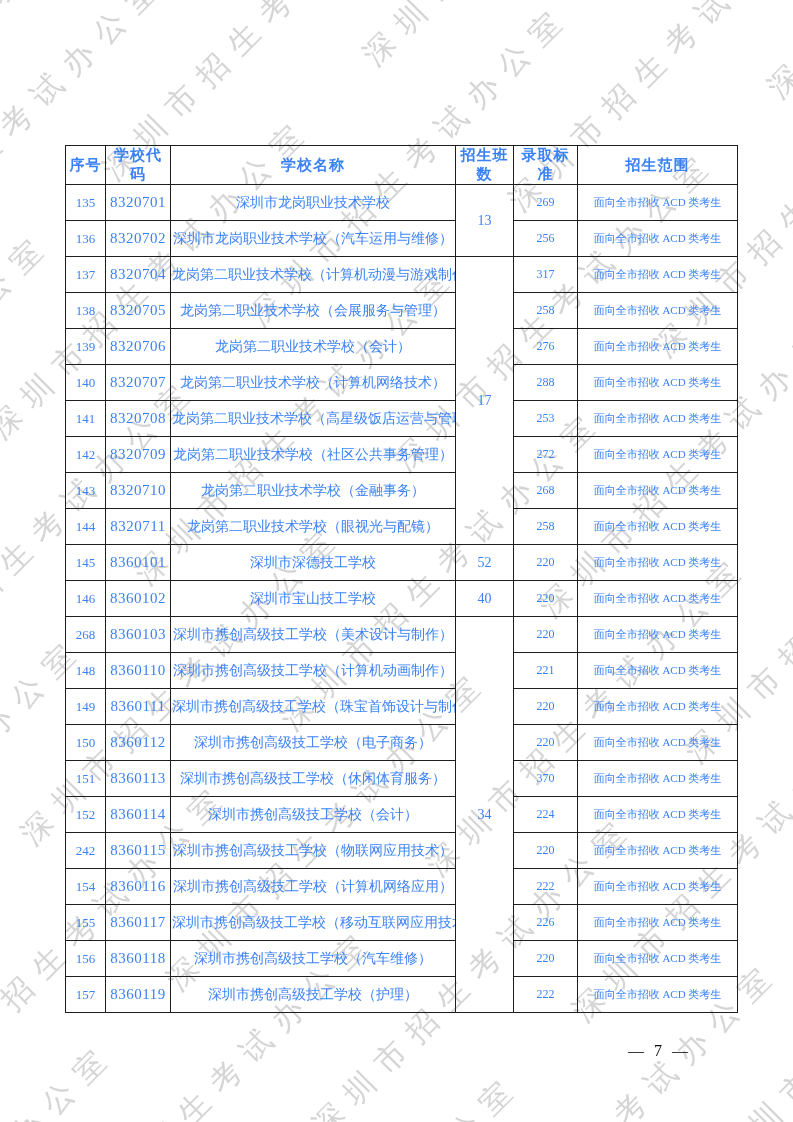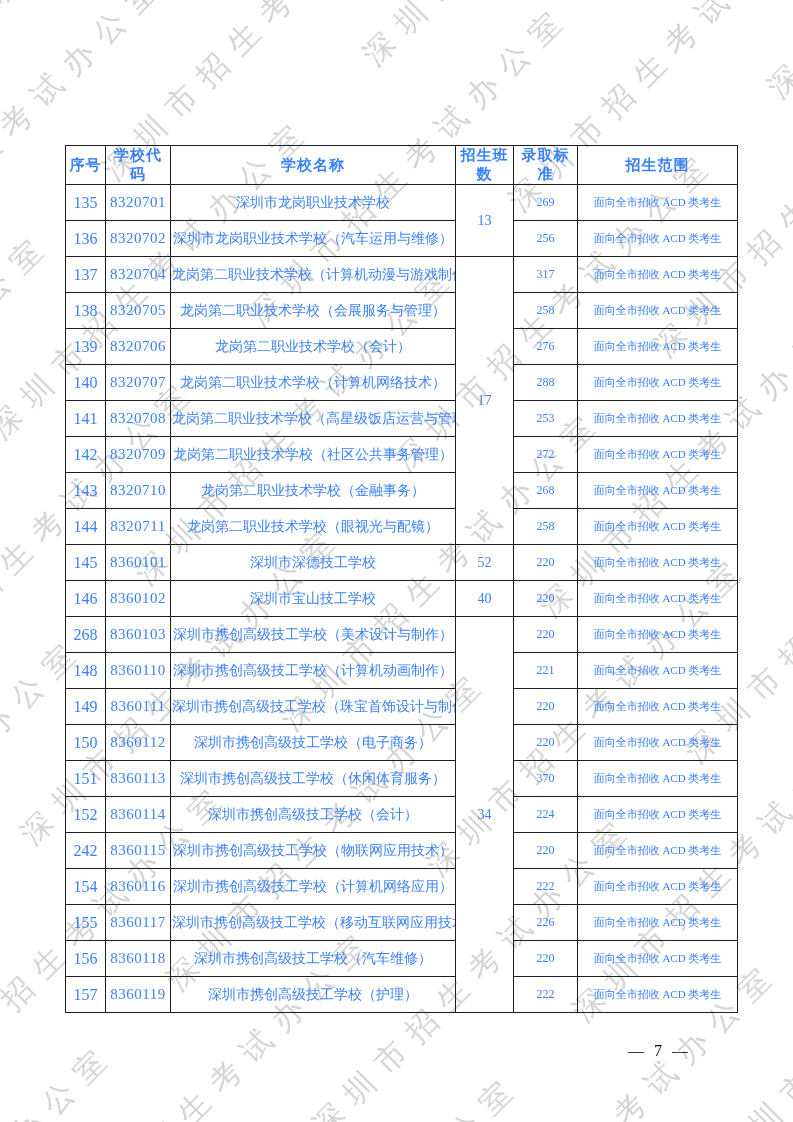--- a/index.html
+++ b/index.html
@@ -57,21 +57,21 @@
     background:transparent;
     overflow:hidden;
   }
   table.roster thead th{
     height:33px;
     font-size:15px;
     font-weight:bold;
     letter-spacing:1px;
   }
   table.roster tbody td{height:35px;}
-  td.c-no{font-size:16px;}
+  td.c-no{font-size:13px;}
   td.c-code{font-size:15px;letter-spacing:.5px;}
   td.c-name{font-size:14px;white-space:nowrap;}
   td.c-classes{font-size:14px;}
   td.c-std{font-size:12px;}
   td.c-scope{font-size:11px;white-space:nowrap;}
   
   .page-number{
     position:absolute;
     left:628px;top:1042px;
     z-index:1;

